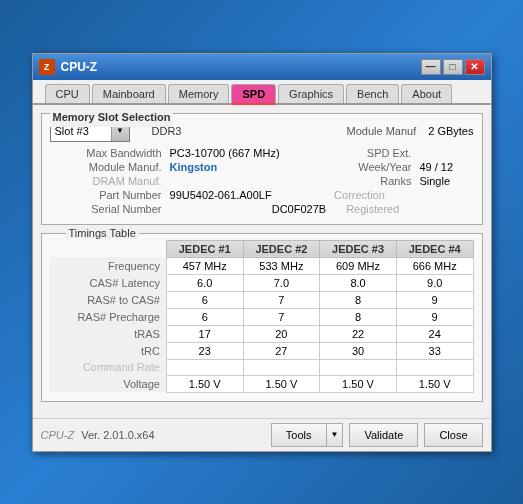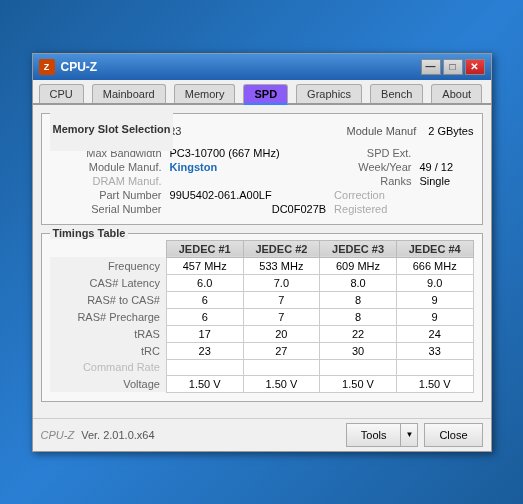--- a/index.html
+++ b/index.html
@@ -54,36 +54,36 @@
       justify-content: center;
       font-size: 10px;
       cursor: pointer;
       color: #333;
     }
     .tb-btn.close-btn { background: linear-gradient(to bottom, #e84040, #c02020); color: white; }
     .tabs {
       background: #f0f0f0;
       display: flex;
       border-bottom: 2px solid #999;
-      padding: 4px 6px 0;
-      gap: 8px;
+      padding: 4px 12px 0;
+      gap: 2px;
     }
     .tab {
       padding: 3px 10px;
       background: #ddd;
       border: 1px solid #aaa;
       border-bottom: none;
       cursor: pointer;
       font-size: 11px;
       color: #333;
       border-radius: 3px 3px 0 0;
     }
     .tab.active {
-      background: #8b5cf6;
-      border-bottom: 2px solid #3b82f6;
+      background: #ec4899;
+      border-bottom: 2px solid #ef4444;
       margin-bottom: -2px;
       color: #000;
       font-weight: bold;
       z-index: 1;
     }
     .content {
       padding: 8px;
       background: #f0f0f0;
     }
     .section-box {
@@ -91,21 +91,21 @@
       padding: 6px 8px 8px;
       margin-bottom: 8px;
       position: relative;
       background: #f8f8f8;
     }
     .section-label {
       position: absolute;
       top: -7px;
       left: 8px;
       background: #f0f0f0;
-      padding: 16px 3px;
+      padding: 4px 3px;
       font-size: 11px;
       font-weight: bold;
       color: #333;
     }
     .slot-row {
       display: flex;
       align-items: center;
       gap: 6px;
       margin-bottom: 4px;
     }
@@ -117,25 +117,25 @@
     .timings-box {
       border: 1px solid #aaa;
       padding: 6px 8px 8px;
       margin-bottom: 8px;
       position: relative;
       background: #f8f8f8;
     }
     .timings-label {
       position: absolute;
       top: -7px;
-      left: 8px;
+      left: 24px;
       background: #f0f0f0;
       padding: 0 3px;
       font-size: 11px;
-      font-weight: bold;
+      font-weight: normal;
       color: #333;
     }
     .timings-table {
       width: 100%;
       border-collapse: collapse;
       font-size: 11px;
     }
     .timings-table th {
       background: linear-gradient(to bottom, #e0e0e0, #d0d0d0);
       border: 1px solid #bbb;
@@ -278,21 +278,21 @@
         </tr>
         <tr>
           <td style="color:#666; text-align:right; padding:1px 4px;">Part Number</td>
           <td style="color:#000; padding:1px 4px;">99U5402-061.A00LF</td>
           <td style="color:#aaa; text-align:left; padding:1px 4px;">Correction</td>
           <td style="color:#aaa; padding:1px 4px;"></td>
         </tr>
         <tr>
           <td style="color:#666; text-align:right; padding:1px 4px;">Serial Number</td>
           <td style="color:#000; padding:1px 4px;text-align:right;">DC0F027B</td>
-          <td style="color:#aaa; text-align:left; padding:1px 4px;">Registered</td>
+          <td style="color:#aaa; text-align:center; padding:1px 4px;">Registered</td>
           <td style="color:#aaa; padding:1px 4px;"></td>
         </tr>
       </tbody>
         </table>
     </div>
 
     <div class="timings-box">
       <span class="timings-label">Timings Table</span>
       <table class="timings-table">
         <thead>
@@ -369,15 +369,16 @@
 
   <div class="footer">
     <span class="footer-version">
       <span style="font-style:italic; color:#888;">CPU-Z</span>
       <span style="margin-left:4px;margin-top:37px;">Ver. 2.01.0.x64</span>
     </span>
     <div class="tools-btn-wrap">
       <button class="footer-btn tools-btn">Tools</button>
       <div class="tools-arrow">▼</div>
     </div>
+    <button class="footer-btn">Validate</button>
     <button class="footer-btn">Close</button>
   </div>
 </div>
 
 </body></html>

